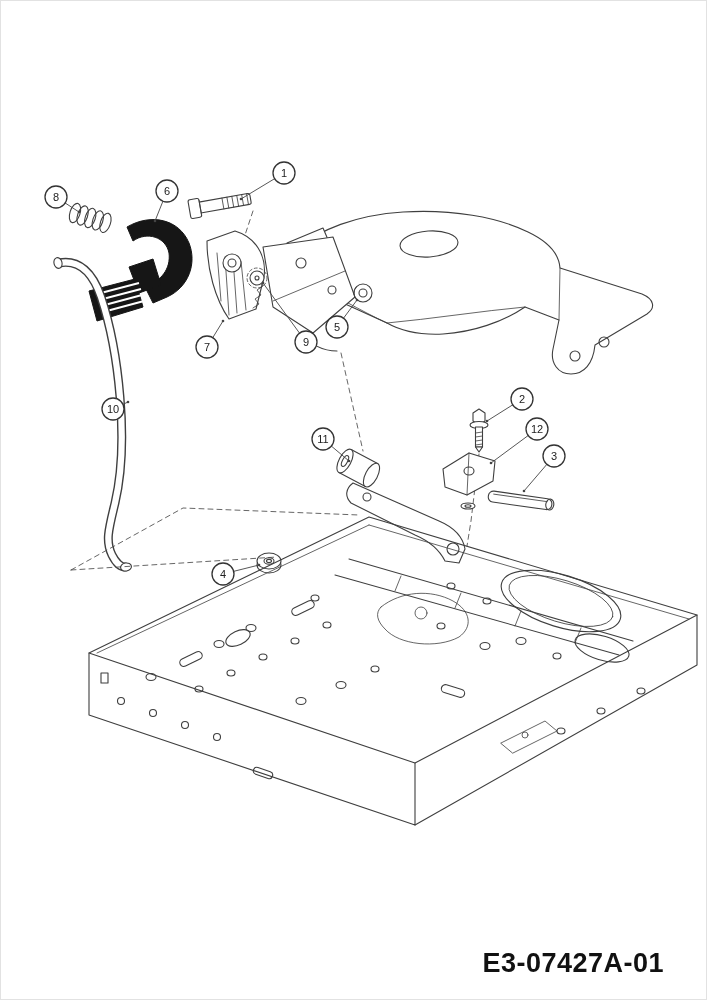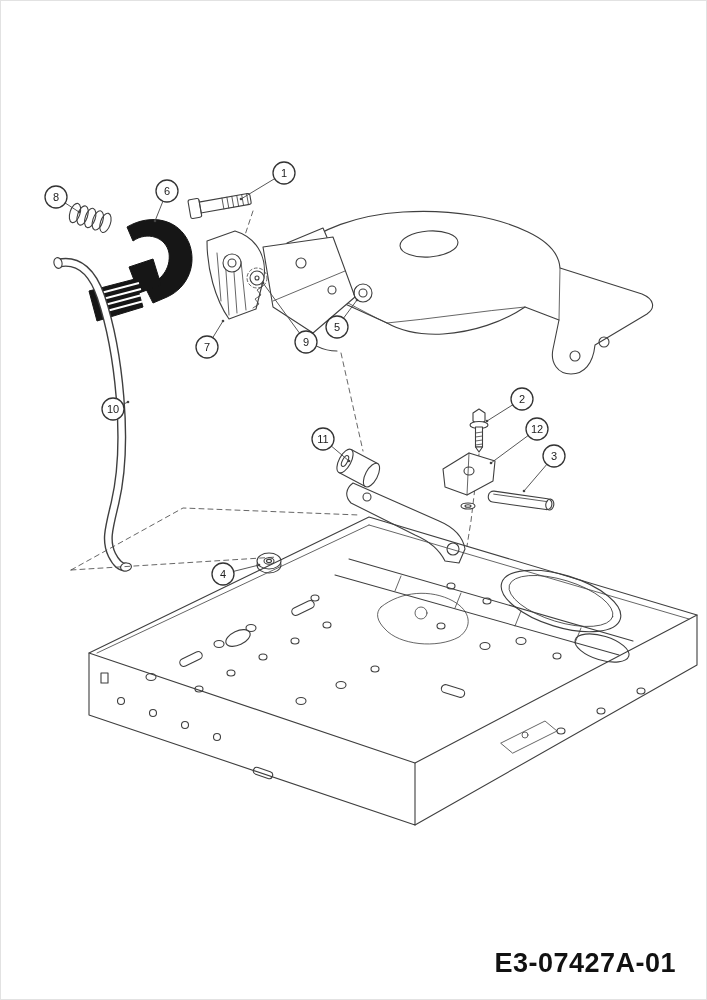--- a/index.html
+++ b/index.html
@@ -14,21 +14,21 @@
   .fillw{fill:#ffffff;stroke:#3f3f3f;stroke-width:1.1;stroke-linejoin:round;}
   .black{fill:#161616;stroke:#161616;stroke-width:1;}
   .dash{stroke-dasharray:5 4;}
   .rod-outer{fill:none;stroke:#3f3f3f;stroke-width:9;stroke-linecap:round;}
   .rod-inner{fill:none;stroke:#ffffff;stroke-width:6.2;stroke-linecap:round;}
   .leader{stroke:#444;stroke-width:0.9;}
   .leader-dot{fill:#444;}
   .callout-circle{fill:#ffffff;stroke:#333333;stroke-width:1.3;}
   .callout-text{font-family:"Liberation Sans",sans-serif;font-size:11px;fill:#222;text-anchor:middle;}
   .part-number{
-    position:absolute;right:30px;bottom:20px;
+    position:absolute;right:42px;bottom:20px;
     font-weight:700;font-size:27px;color:#111;letter-spacing:0.5px;
   }
 </style>
 </head>
 <body>
 
 <div class="page">
   <svg id="art" width="707" height="1000" viewBox="0 0 707 1000">
 
     <g>

